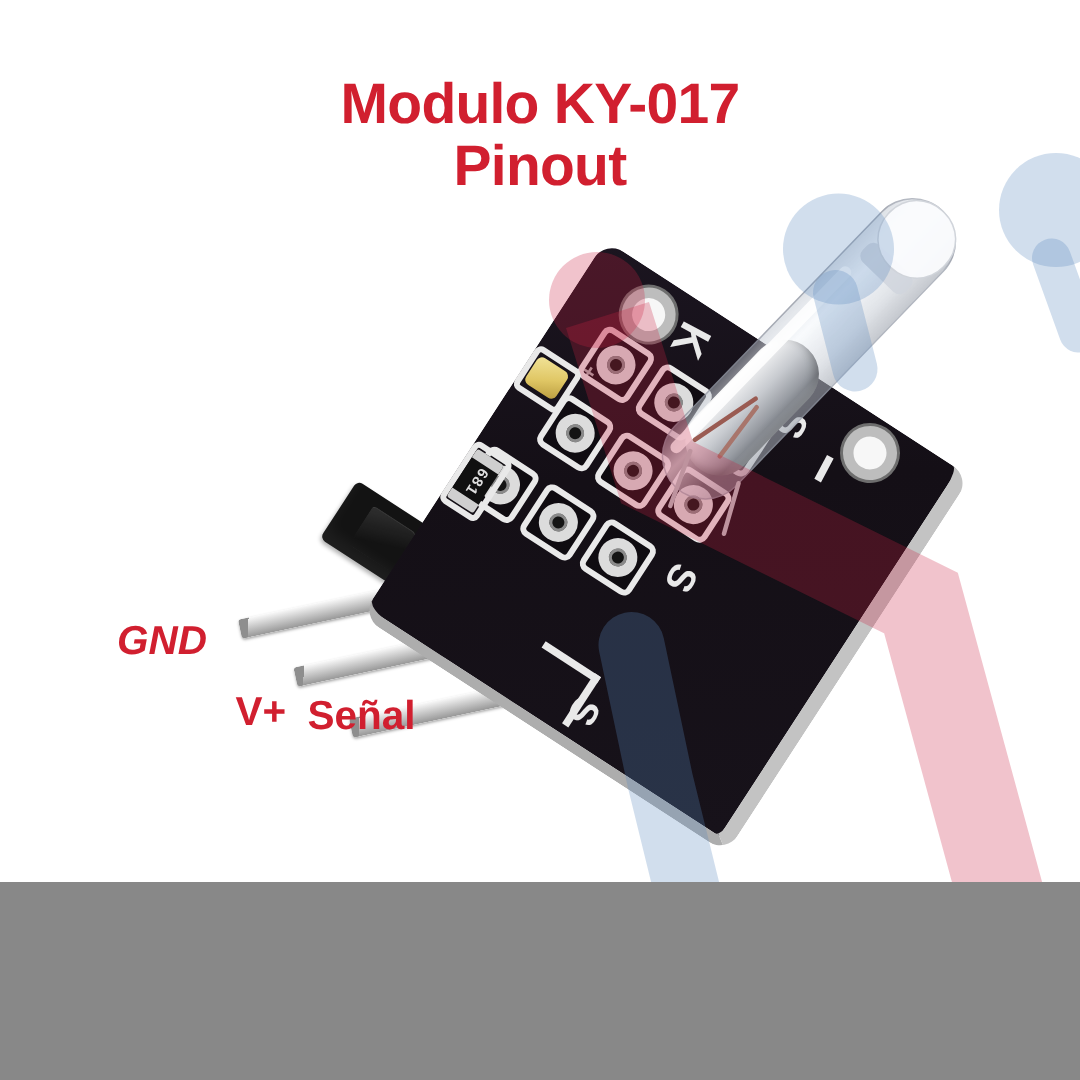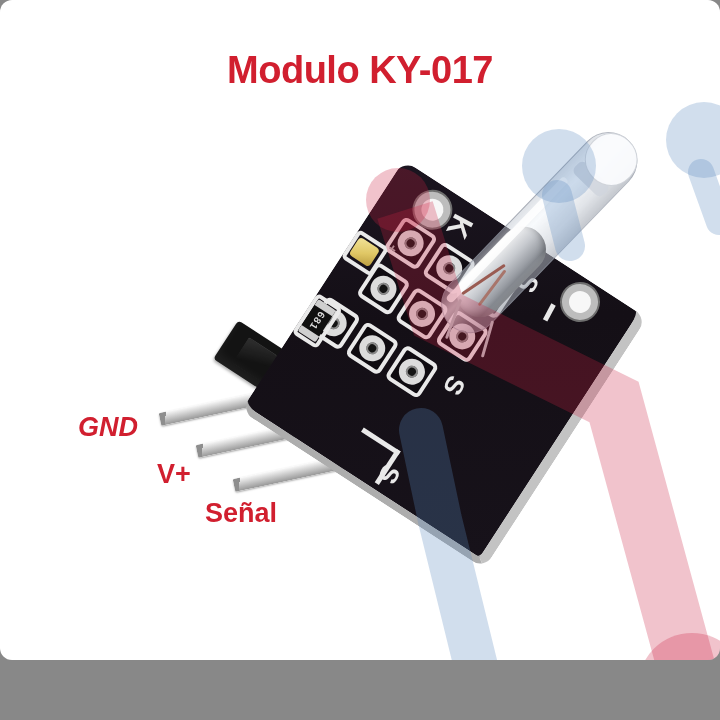--- a/index.html
+++ b/index.html
@@ -1,31 +1,30 @@
 <!DOCTYPE html>
 <html><head>
 <meta charset="utf-8">
 <style>
   html,body{margin:0;padding:0;background:#888;}
   .stage{
-    position:relative;width:720px;height:660px;margin:0 auto;
+    position:relative;width:720px;height:588px;margin:0 auto;
     background:#ffffff;overflow:hidden;
     font-family:"Liberation Sans","DejaVu Sans",sans-serif;
-    border-radius:12px;
   }
   
   .title{
     position:absolute;left:0;top:50px;width:720px;text-align:center;z-index:45;
     color:#d11f2f;font-weight:800;font-size:38px;line-height:1.08;letter-spacing:-.5px;
   }
   
   .lbl{position:absolute;color:#d11f2f;font-weight:800;font-size:27px;z-index:45;}
   .lbl-gnd{left:78px;top:412px;font-style:italic;}
   .lbl-v{left:157px;top:459px;}
-  .lbl-s{left:205px;top:498px;}
+  .lbl-s{left:205px;top:462px;}
   
   .module{position:absolute;inset:0;z-index:10;}
   .pcb{
     position:absolute;left:299px;top:215px;width:280px;height:292px;
     transform:rotate(33deg);border-radius:14px;z-index:10;
     background:linear-gradient(145deg,#1b1520 0%,#140f16 40%,#17121a 100%);
     border-right:10px solid #c3c3c3;border-bottom:7px solid #adadad;
     box-sizing:content-box;
   }
   .hole{position:absolute;width:22px;height:22px;border-radius:50%;
@@ -102,20 +101,21 @@
   
   .decor{position:absolute;inset:0;z-index:40;pointer-events:none;}
 </style>
 </head>
 <body>
 
 <div class="stage">
 
   <div class="title">
     <div>Modulo KY-017</div>
+    <div>Pinout</div>
   </div>
 
   <div class="module">
 
     <div class="pinheader">
         <i></i>
         <i></i>
         <i></i>
       </div>
 

